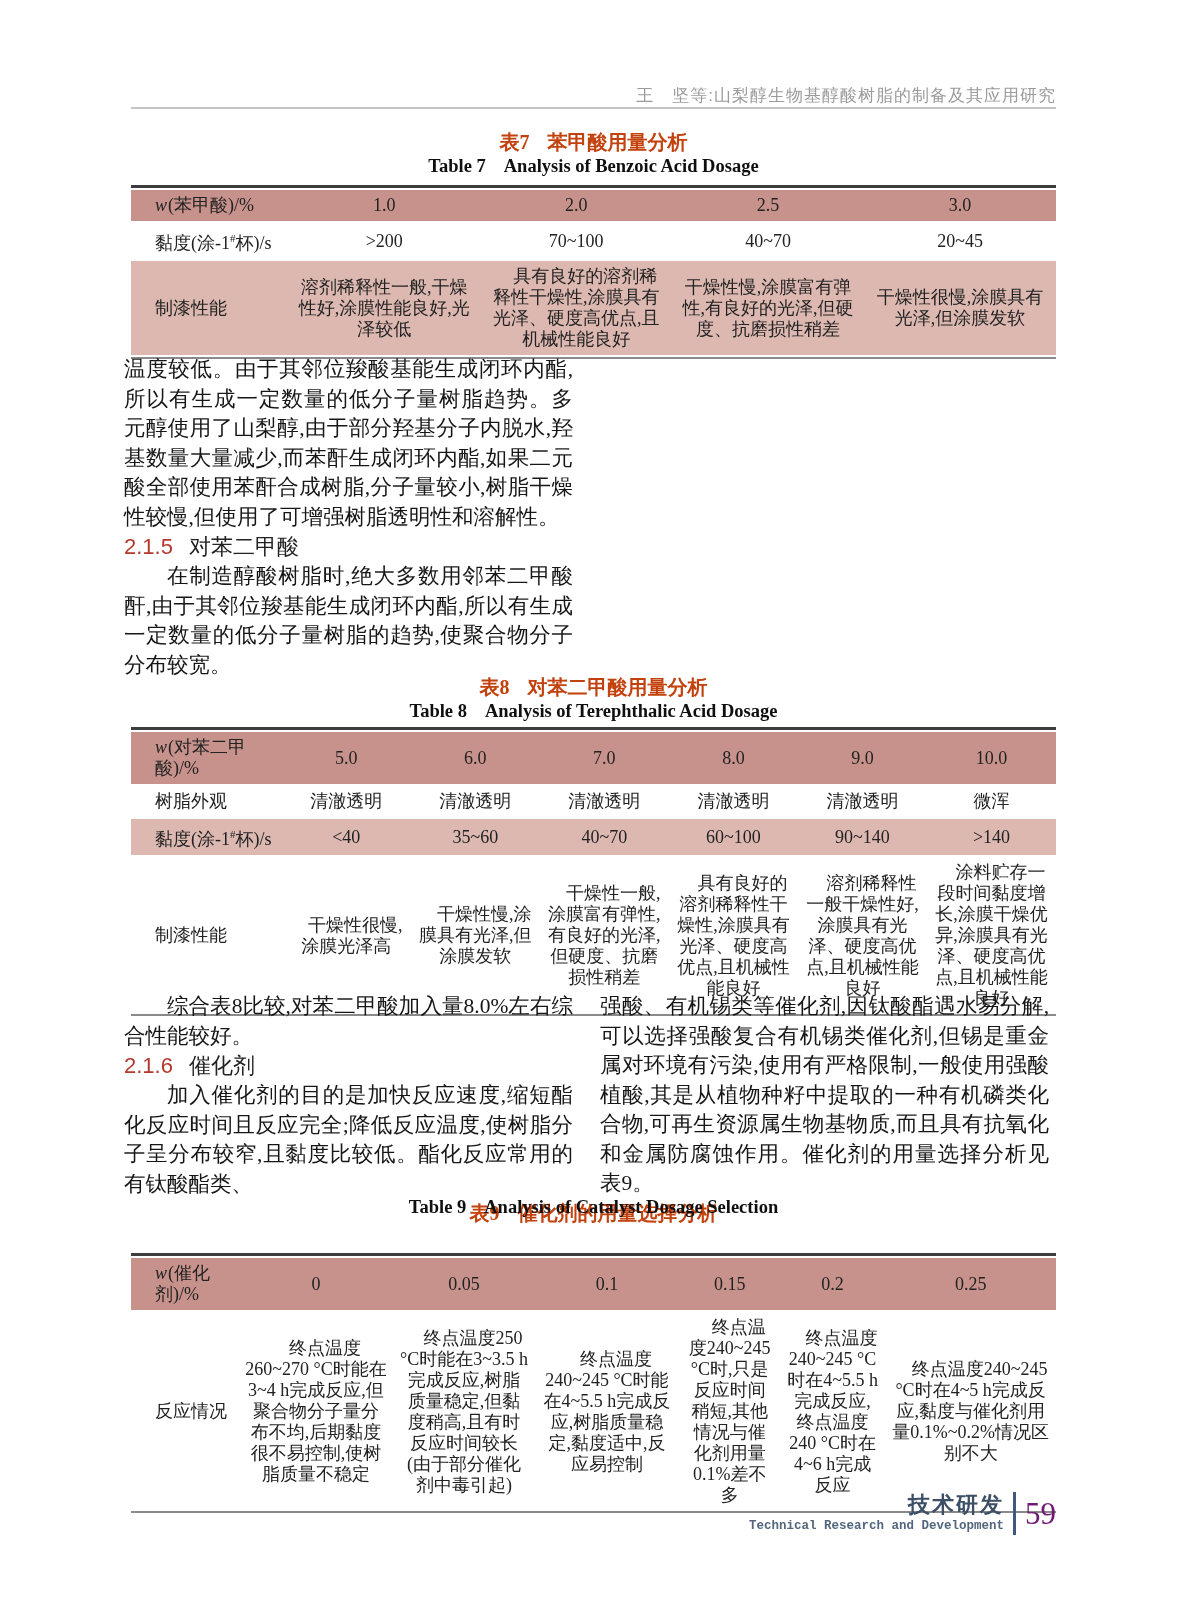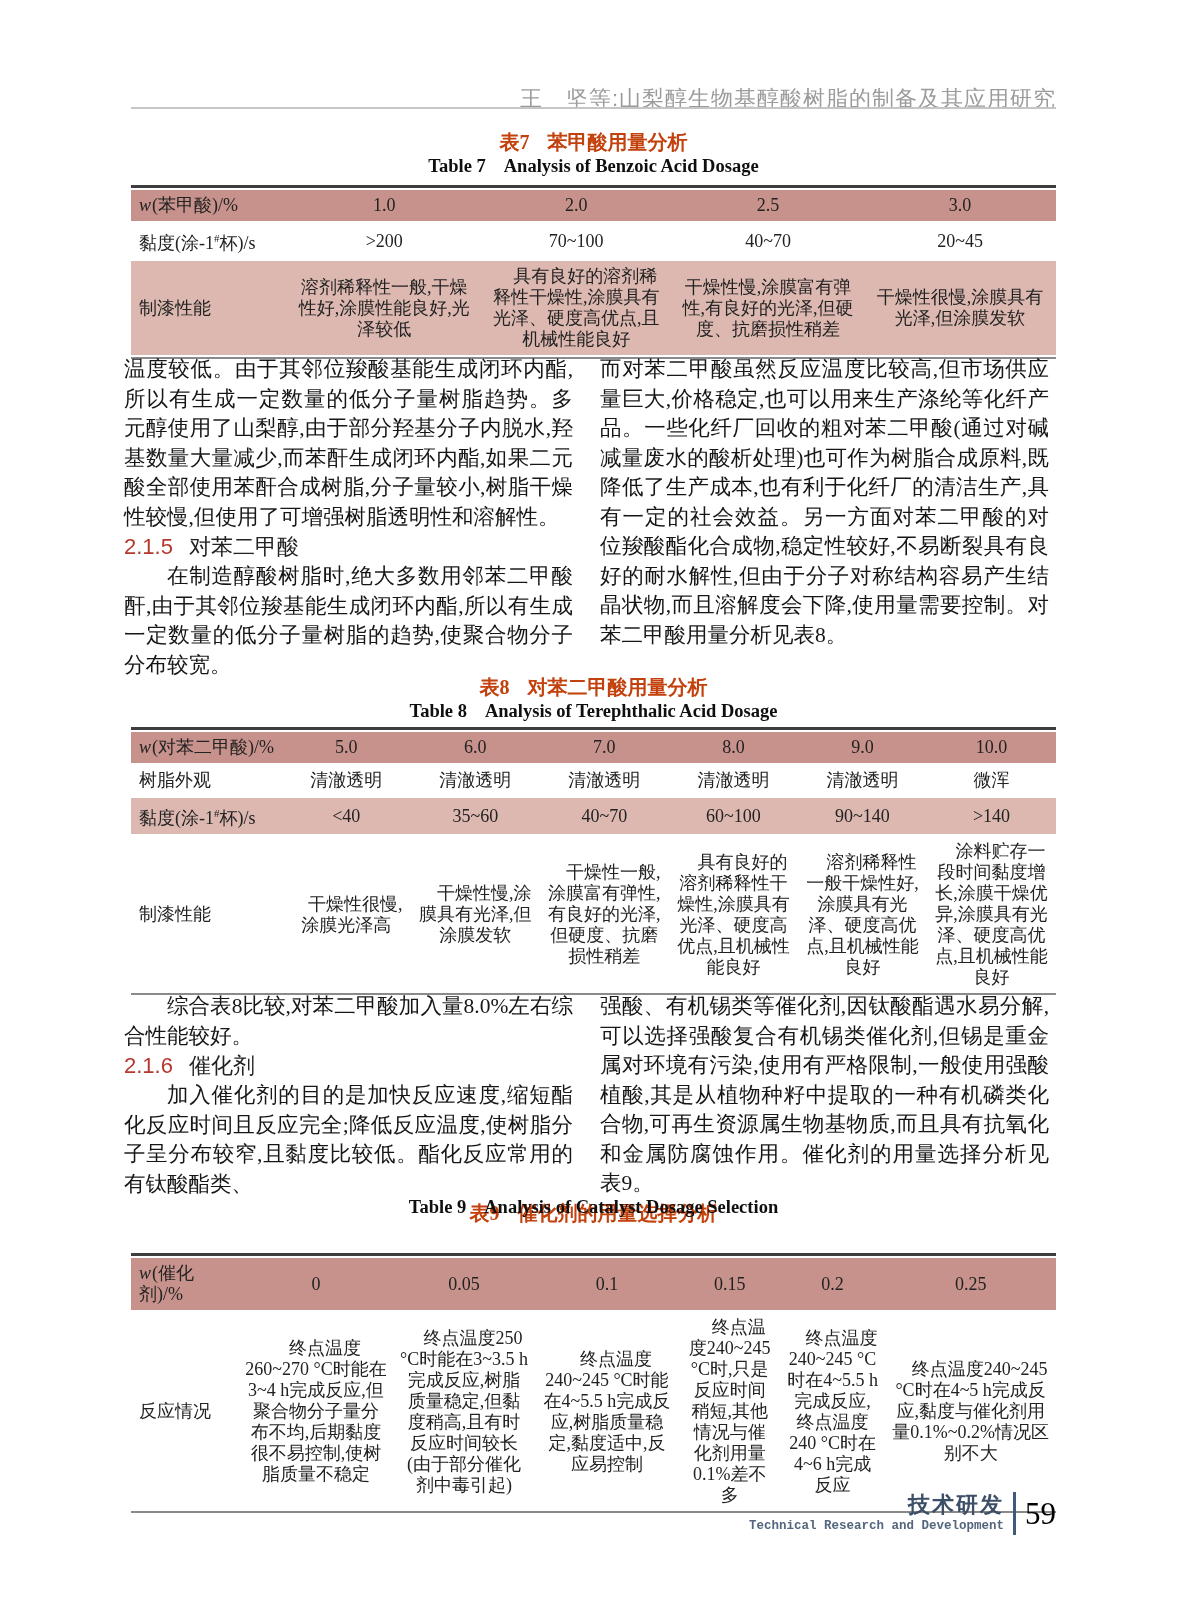--- a/index.html
+++ b/index.html
@@ -1,36 +1,36 @@
 <!DOCTYPE html>
 <html><head>
 <meta charset="utf-8">
 <style>
   html,body{margin:0;padding:0;background:#ffffff;}
   .page{position:relative;width:1187px;height:1600px;background:#ffffff;overflow:hidden;
         font-family:"Liberation Serif","DejaVu Serif",serif;color:#1c1c1c;}
 
   
-  .running-head{position:absolute;top:84px;right:131px;font-size:22px;color:#9b9b9b;
+  .running-head{position:absolute;top:84px;right:131px;font-size:17px;color:#9b9b9b;
                 letter-spacing:1px;font-family:"Liberation Sans","DejaVu Sans",sans-serif;}
   .head-rule{position:absolute;top:107px;left:131px;width:925px;height:2px;background:#c6c6c6;}
 
   
   .tcn{position:absolute;left:131px;width:925px;text-align:center;font-size:20px;font-weight:700;
        color:#c2410c;font-family:Liberation Serif, serif;}
   .ten{position:absolute;left:131px;width:925px;text-align:center;font-size:18.5px;font-weight:700;
        color:#0f0f0f;font-family:"Liberation Serif","DejaVu Serif",serif;}
   .tcn .gap,.ten .gap{display:inline-block;width:18px;}
 
   
   .tblwrap{position:absolute;left:131px;width:925px;border-top:3px solid #3d3d3d;
            border-bottom:2px solid #8a8a8a;}
   table.dtable{width:100%;border-collapse:collapse;table-layout:fixed;font-size:18px;color:#222222;}
   table.dtable td{padding:5px 6px;text-align:center;vertical-align:middle;line-height:21px;}
-  table.dtable td.lbl{text-align:left;padding-left:8px;}
+  table.dtable td.lbl{text-align:left;padding-left:24px;}
   tr.rdark{background:#c7928b;}
   tr.rmid{background:#dcb8b1;}
   tr.rwhite{background:#ffffff;}
   tr.rdark td,tr.rmid td{border-top:2px solid #ffffff;border-bottom:2px solid #ffffff;}
   td.just{text-align:justify;line-height:20px;padding:8px 9px;}
   td.jind{text-indent:1em;}
   .wit{font-style:italic;font-family:"Liberation Serif",serif;margin-right:1px;}
   sup{font-size:11px;}
 
   
@@ -42,21 +42,21 @@
   .secnum{color:#b5382e;font-family:"Liberation Sans","DejaVu Sans",sans-serif;margin-right:16px;}
 
   
   .footer{position:absolute;top:1492px;right:131px;display:flex;align-items:stretch;}
   .f-left{text-align:right;}
   .f-cn{font-size:22px;font-weight:700;color:#3c4f66;letter-spacing:2px;
         font-family:"Liberation Sans","DejaVu Sans",sans-serif;line-height:26px;}
   .f-en{font-size:12.5px;font-weight:700;color:#53667e;line-height:17px;
         font-family:Liberation Mono, monospace;}
   .f-bar{width:3px;background:#41597a;margin-left:9px;margin-right:9px;}
-  .f-num{font-size:31px;color:#000000;align-self:center;font-family:"Liberation Serif",serif;}
+  .f-num{font-size:31px;color:#701a75;align-self:center;font-family:"Liberation Serif",serif;}
 </style>
 </head>
 <body>
 
 <div class="page">
 
   <div class="running-head">
     <span>王　坚等:山梨醇生物基醇酸树脂的制备及其应用研究</span>
   </div>
   <div class="head-rule"></div>
@@ -103,23 +103,20 @@
     </table>
   </div>
 
   <div class="cols" style="top:355px">
     <div class="bcol">
       <p>温度较低。由于其邻位羧酸基能生成闭环内酯,所以有生成一定数量的低分子量树脂趋势。多元醇使用了山梨醇,由于部分羟基分子内脱水,羟基数量大量减少,而苯酐生成闭环内酯,如果二元酸全部使用苯酐合成树脂,分子量较小,树脂干燥性较慢,但使用了可增强树脂透明性和溶解性。</p>
       <div class="sec">
         <span class="secnum">2.1.5</span><span>对苯二甲酸</span>
       </div>
       <p class="indent">在制造醇酸树脂时,绝大多数用邻苯二甲酸酐,由于其邻位羧基能生成闭环内酯,所以有生成一定数量的低分子量树脂的趋势,使聚合物分子分布较宽。</p>
-    </div>
-    <div class="bcol">
-      <p>而对苯二甲酸虽然反应温度比较高,但市场供应量巨大,价格稳定,也可以用来生产涤纶等化纤产品。一些化纤厂回收的粗对苯二甲酸(通过对碱减量废水的酸析处理)也可作为树脂合成原料,既降低了生产成本,也有利于化纤厂的清洁生产,具有一定的社会效益。另一方面对苯二甲酸的对位羧酸酯化合成物,稳定性较好,不易断裂具有良好的耐水解性,但由于分子对称结构容易产生结晶状物,而且溶解度会下降,使用量需要控制。对苯二甲酸用量分析见表8。</p>
     </div>
   </div>
 
   <div class="tcn" style="top:674px">
     <span>表8</span><span class="gap"></span><span>对苯二甲酸用量分析</span>
   </div>
   <div class="ten" style="top:701px">
     <span>Table 8</span><span class="gap"></span><span>Analysis of Terephthalic Acid Dosage</span>
   </div>
 

